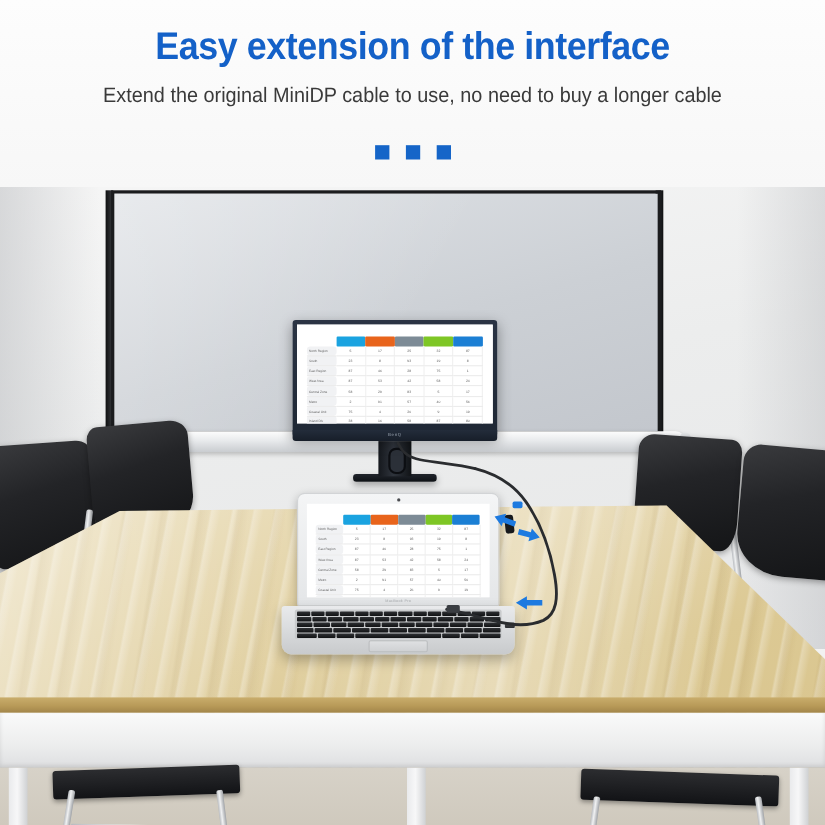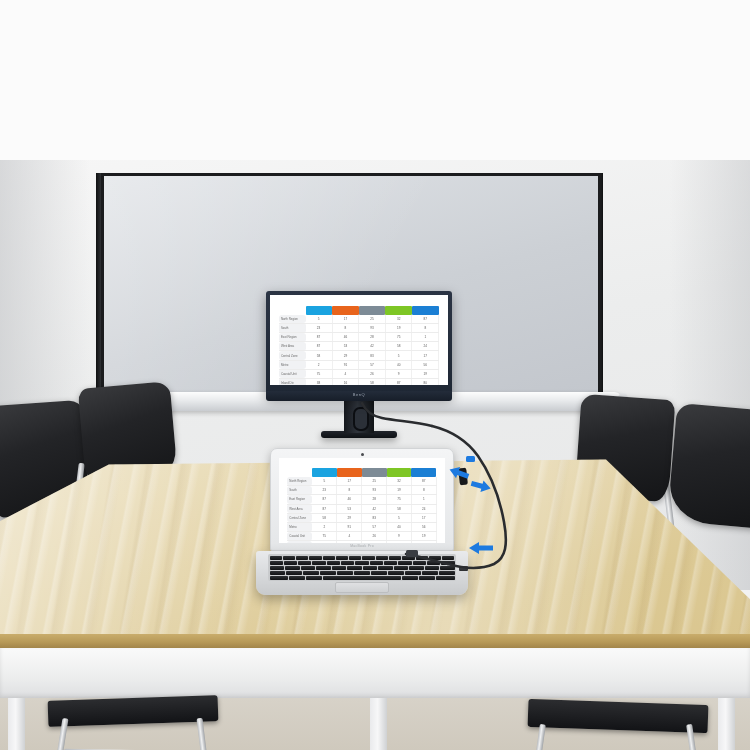--- a/index.html
+++ b/index.html
@@ -197,20 +197,29 @@
 
   
   .hc0{background:#1aa3e0;} .hc1{background:#e8641c;} .hc2{background:#7d8b96;}
   .hc3{background:#7ec625;} .hc4{background:#1b7fd4;}
 </style>
 </head>
 <body>
 
 <div class="banner">
 
+  <div class="header">
+    <h1 class="headline">Easy extension of the interface</h1>
+    <p class="subtitle">Extend the original MiniDP cable to use, no need to buy a longer cable</p>
+    <div class="dots">
+      <span class="dot"></span>
+      <span class="dot"></span>
+      <span class="dot"></span>
+    </div>
+  </div>
 
   <div class="scene">
 
     <div class="wall"></div>
     <div class="wall-shadow-l"></div>
     <div class="wall-shadow-r"></div>
 
     <div class="proj-edge-l"></div>
     <div class="proj-edge-r"></div>
     <div class="proj-screen"></div>

